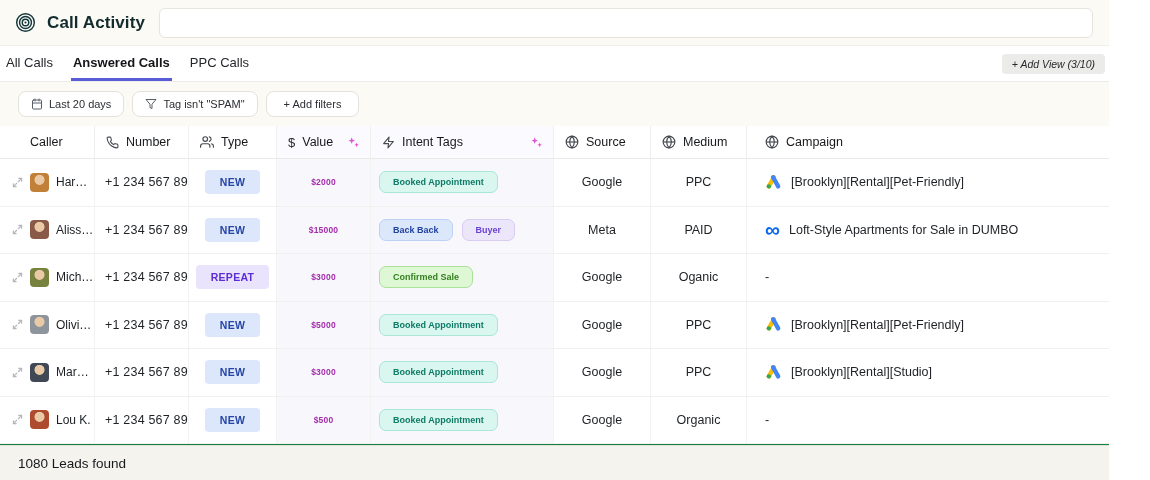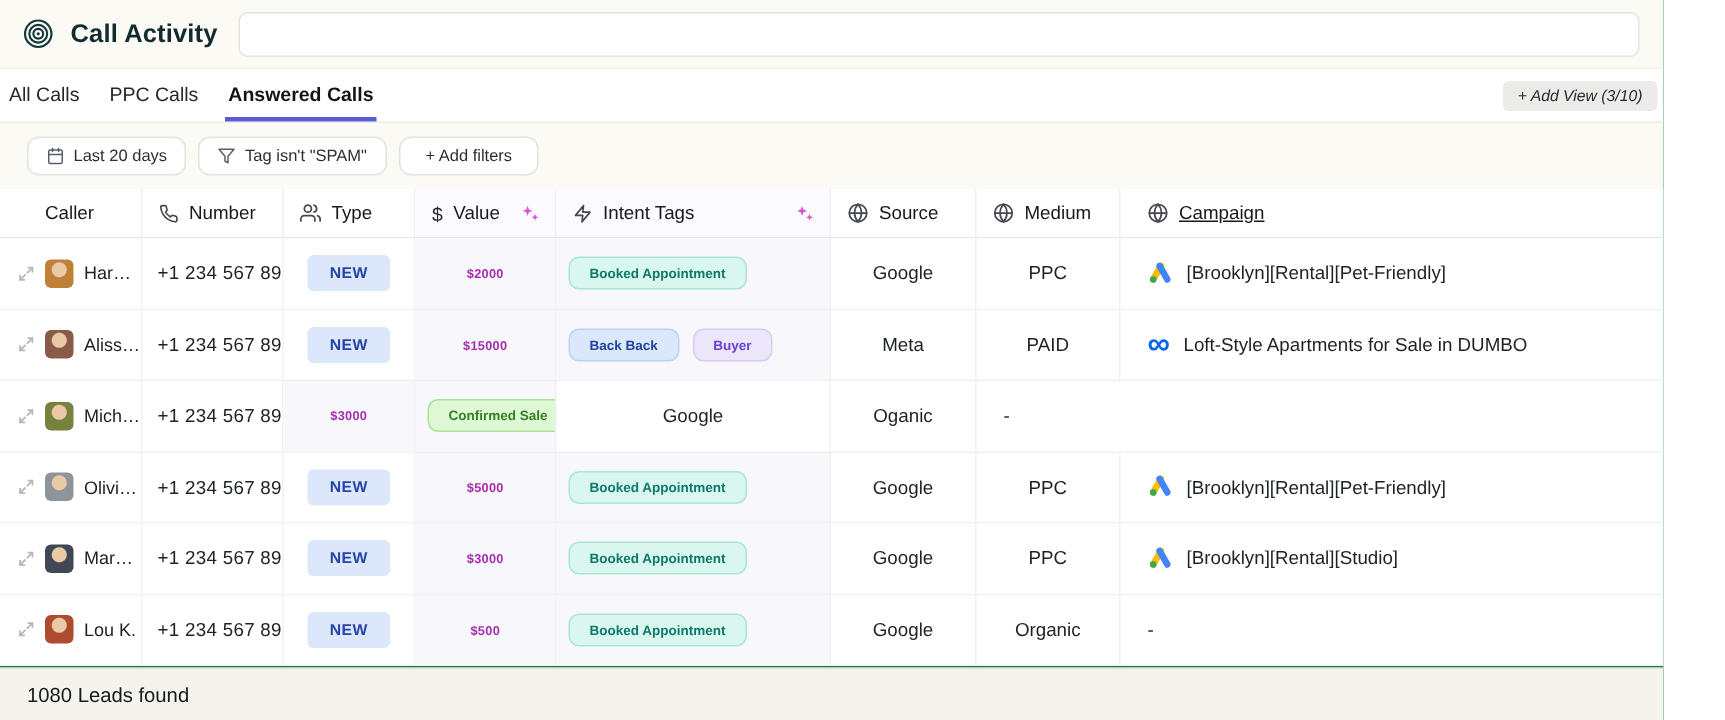--- a/index.html
+++ b/index.html
@@ -35,21 +35,21 @@
   .chip .chip-ic { display:flex; color:#595e66; }
   .chip.add-filters { padding:0 17px; }
 
   
   .table { background:#fff; }
   .thead, .row { display:grid; grid-template-columns:95px 94px 88px 94px 183px 97px 96px 1fr; }
   .thead { height:33px; border-bottom:1px solid #e9e9e7; background:#fff; }
   .th { display:flex; align-items:center; gap:7px; padding:0 8px 0 11px; font-size:12.5px; font-weight:500;
         color:#17191c; border-right:1px solid #efefee; overflow:hidden; cursor:pointer; }
   .th:first-child { padding-left:30px; }
-  .th:last-child { border-right:none; padding-left:18px;text-decoration:underline; }
+  .th:last-child { border-right:none; padding-left:18px; }
   .th-caller { padding-left:30px; }
   .th-campaign { border-right:none; padding-left:18px; }
   .th-value, .th-intent { background:#fbfafe; }
   .th-ic { display:flex; color:#45494f; flex:none; }
   .dollar-glyph { font-size:13px; font-weight:500; color:#26292d; }
   .sparkle-wrap { margin-left:auto; display:flex; padding-right:2px; color:var(--sparkle,#e24fd4); }
 
   .row { height:47.5px; border-bottom:1px solid #f0f0ee; background:#fff; }
   .cell { display:flex; align-items:center; border-right:1px solid #f2f2f0; font-size:12.5px;
           color:#1e2125; overflow:hidden; white-space:nowrap; }
@@ -100,22 +100,22 @@
         <circle cx="12" cy="12" r="1.1" fill="currentColor" stroke="none"></circle>
       </svg>
     </span>
     <h1 class="page-title">Call Activity</h1>
     <input class="search" type="text" style="">
   </header>
 
   <nav class="tabsbar">
     <div class="tabs">
         <div class="tab">All Calls</div>
+        <div class="tab active">Answered Calls</div>
         <div class="tab">PPC Calls</div>
-        <div class="tab active">Answered Calls</div>
       </div>
     <button class="add-view">+ Add View (3/10)</button>
   </nav>
 
   <div class="filtersbar">
     <span id="chips" style="display:flex;gap:8px;">
         <button class="chip">
           <span class="chip-ic">
             <svg viewBox="0 0 24 24" width="12" height="12" fill="none" stroke="currentColor" stroke-width="2" stroke-linecap="round">
               <rect x="3" y="4" width="18" height="18" rx="2"></rect>
@@ -296,20 +296,23 @@
                 <path d="M8.7 1.8h3.5v3.5"></path>
                 <path d="M12.2 1.8 8 6"></path>
                 <path d="M5.3 12.2H1.8V8.7"></path>
                 <path d="M1.8 12.2 6 8"></path>
               </svg>
             </span>
             <span class="avatar" style="background: radial-gradient(circle at 50% 36%, rgb(233, 201, 166) 0px, rgb(233, 201, 166) 30%, rgb(119, 130, 63) 35%);"></span>
             <span class="caller-name">Michael..</span>
           </div>
           <div class="cell cell-number">+1 234 567 8910</div>
+          <div class="cell cell-type">
+            <span class="type-badge type-purple">REPEAT</span>
+          </div>
           <div class="cell cell-value">
             <span class="value-text">$3000</span>
           </div>
           <div class="cell cell-intent">
             <span class="tag tag-green">Confirmed Sale</span>
           </div>
           <div class="cell cell-source">Google</div>
           <div class="cell cell-medium">Oganic</div>
           <div class="cell cell-campaign">
             <span>-</span>

